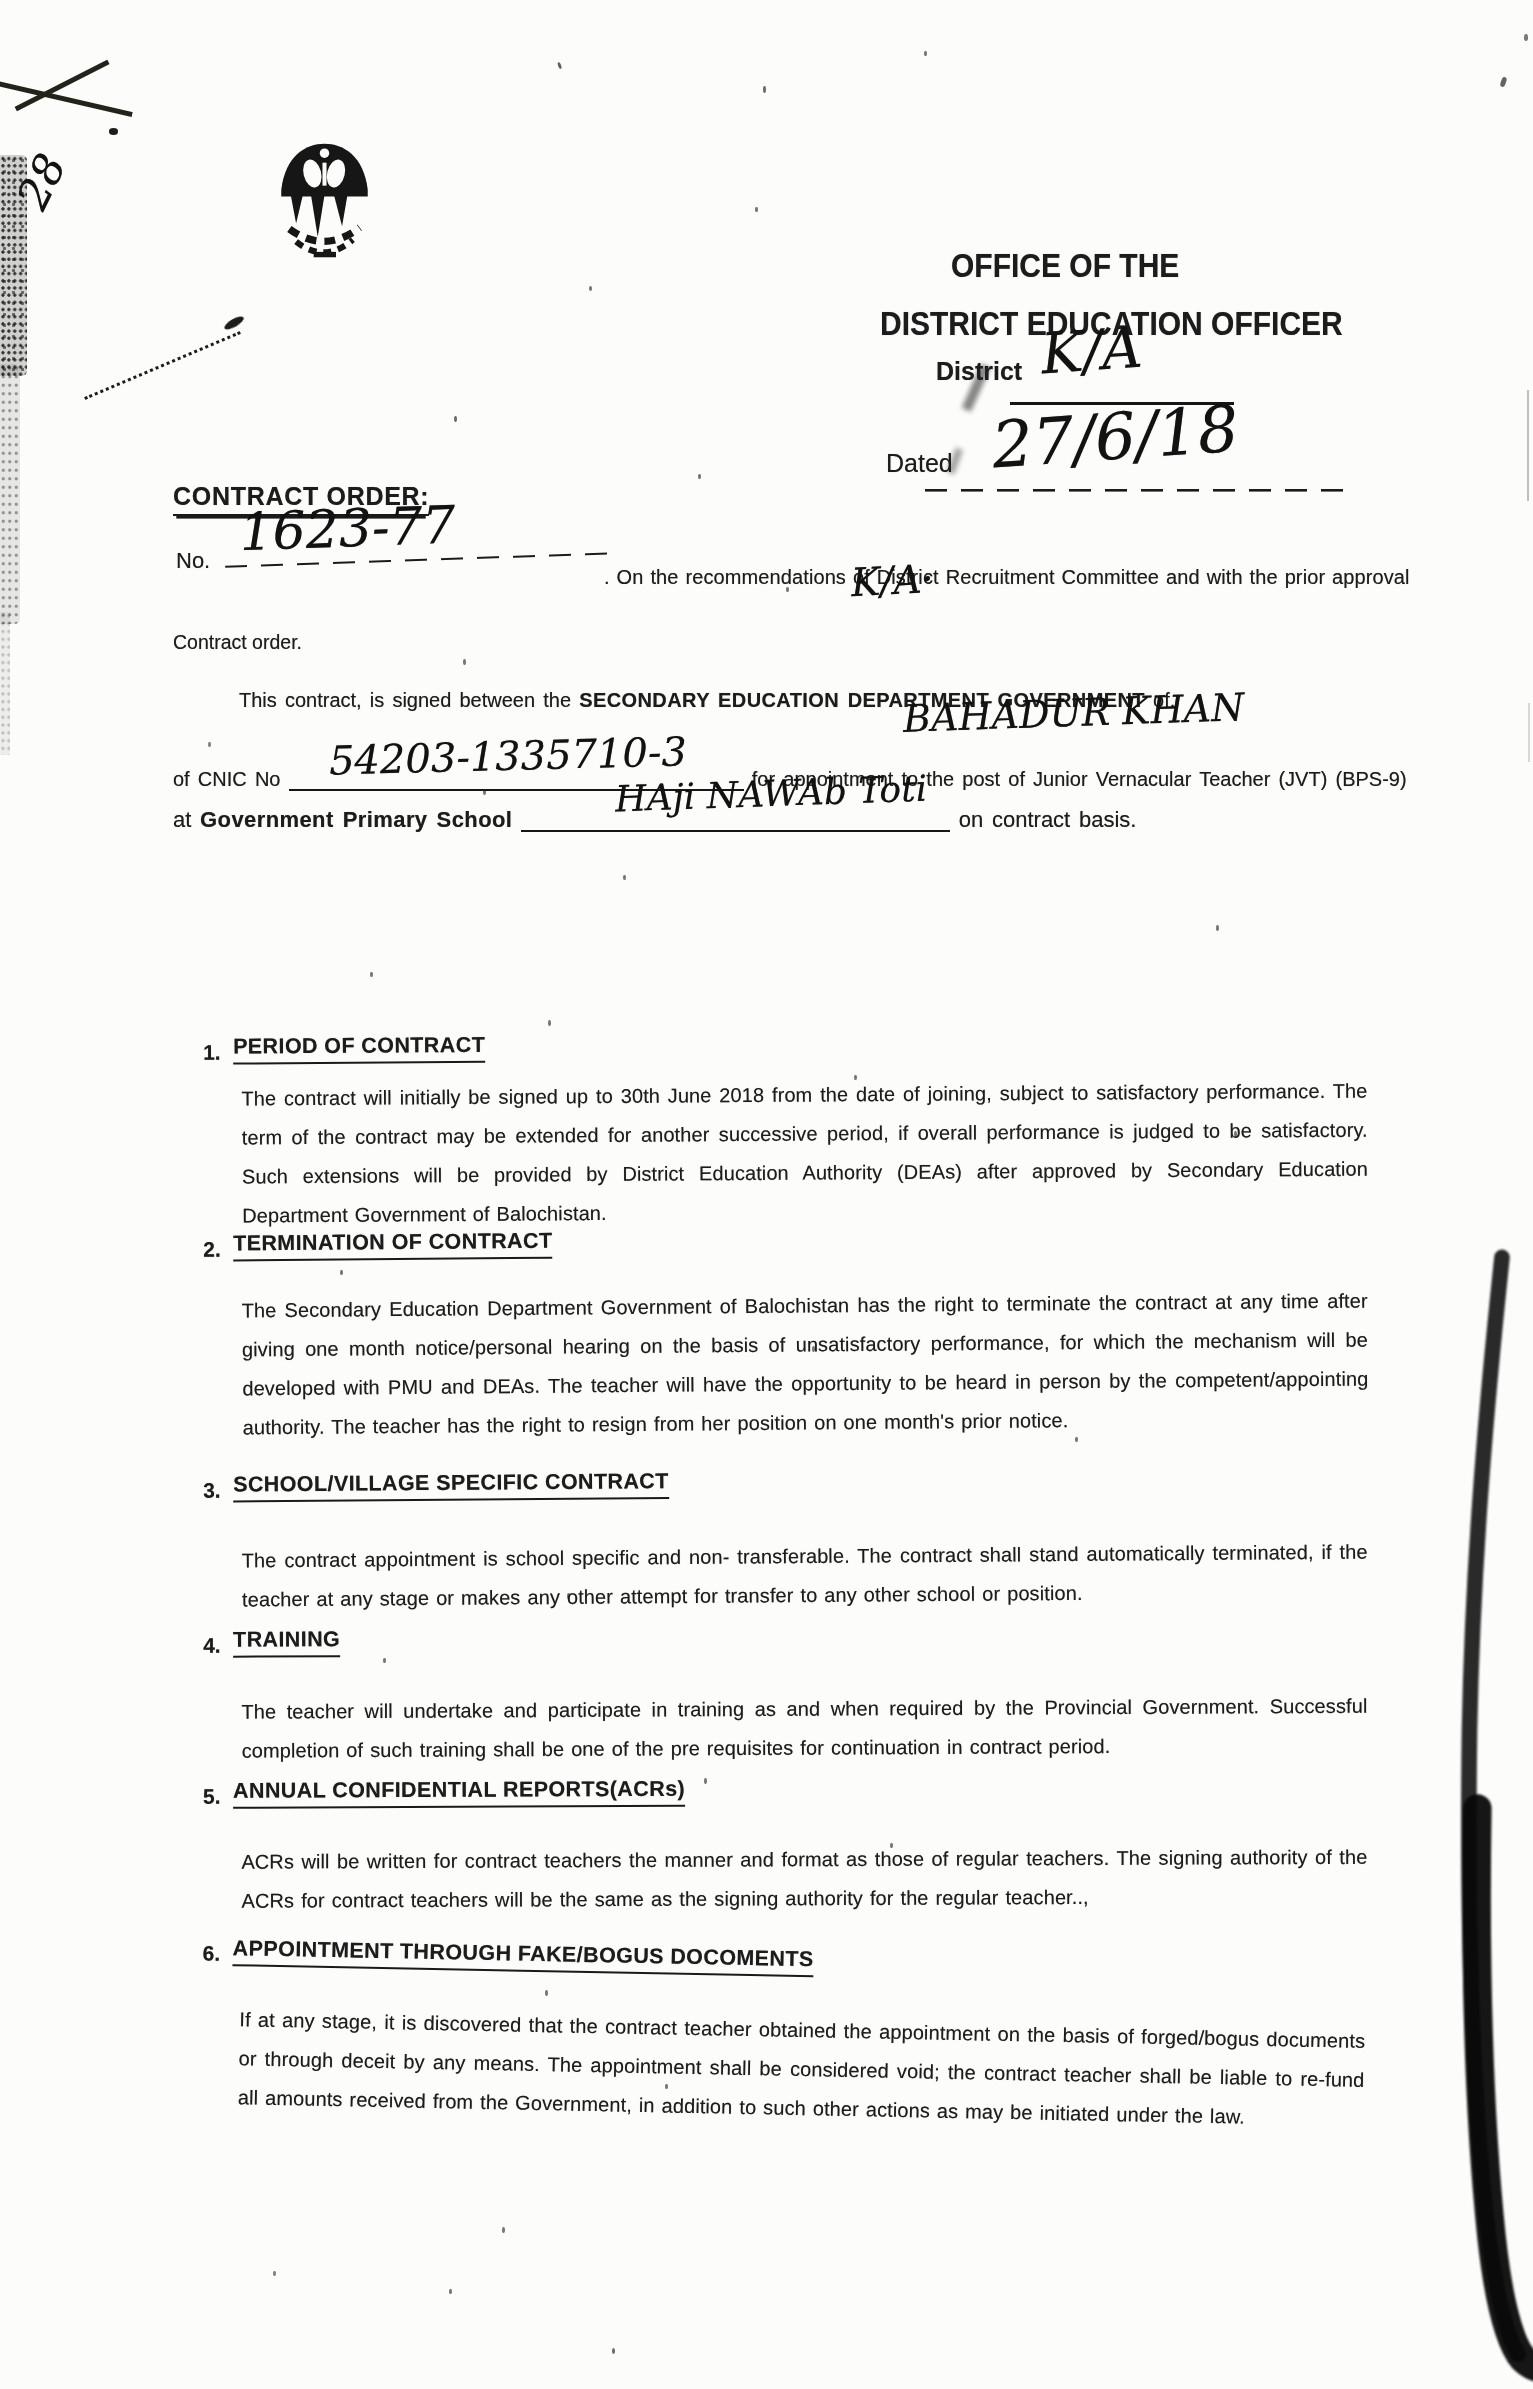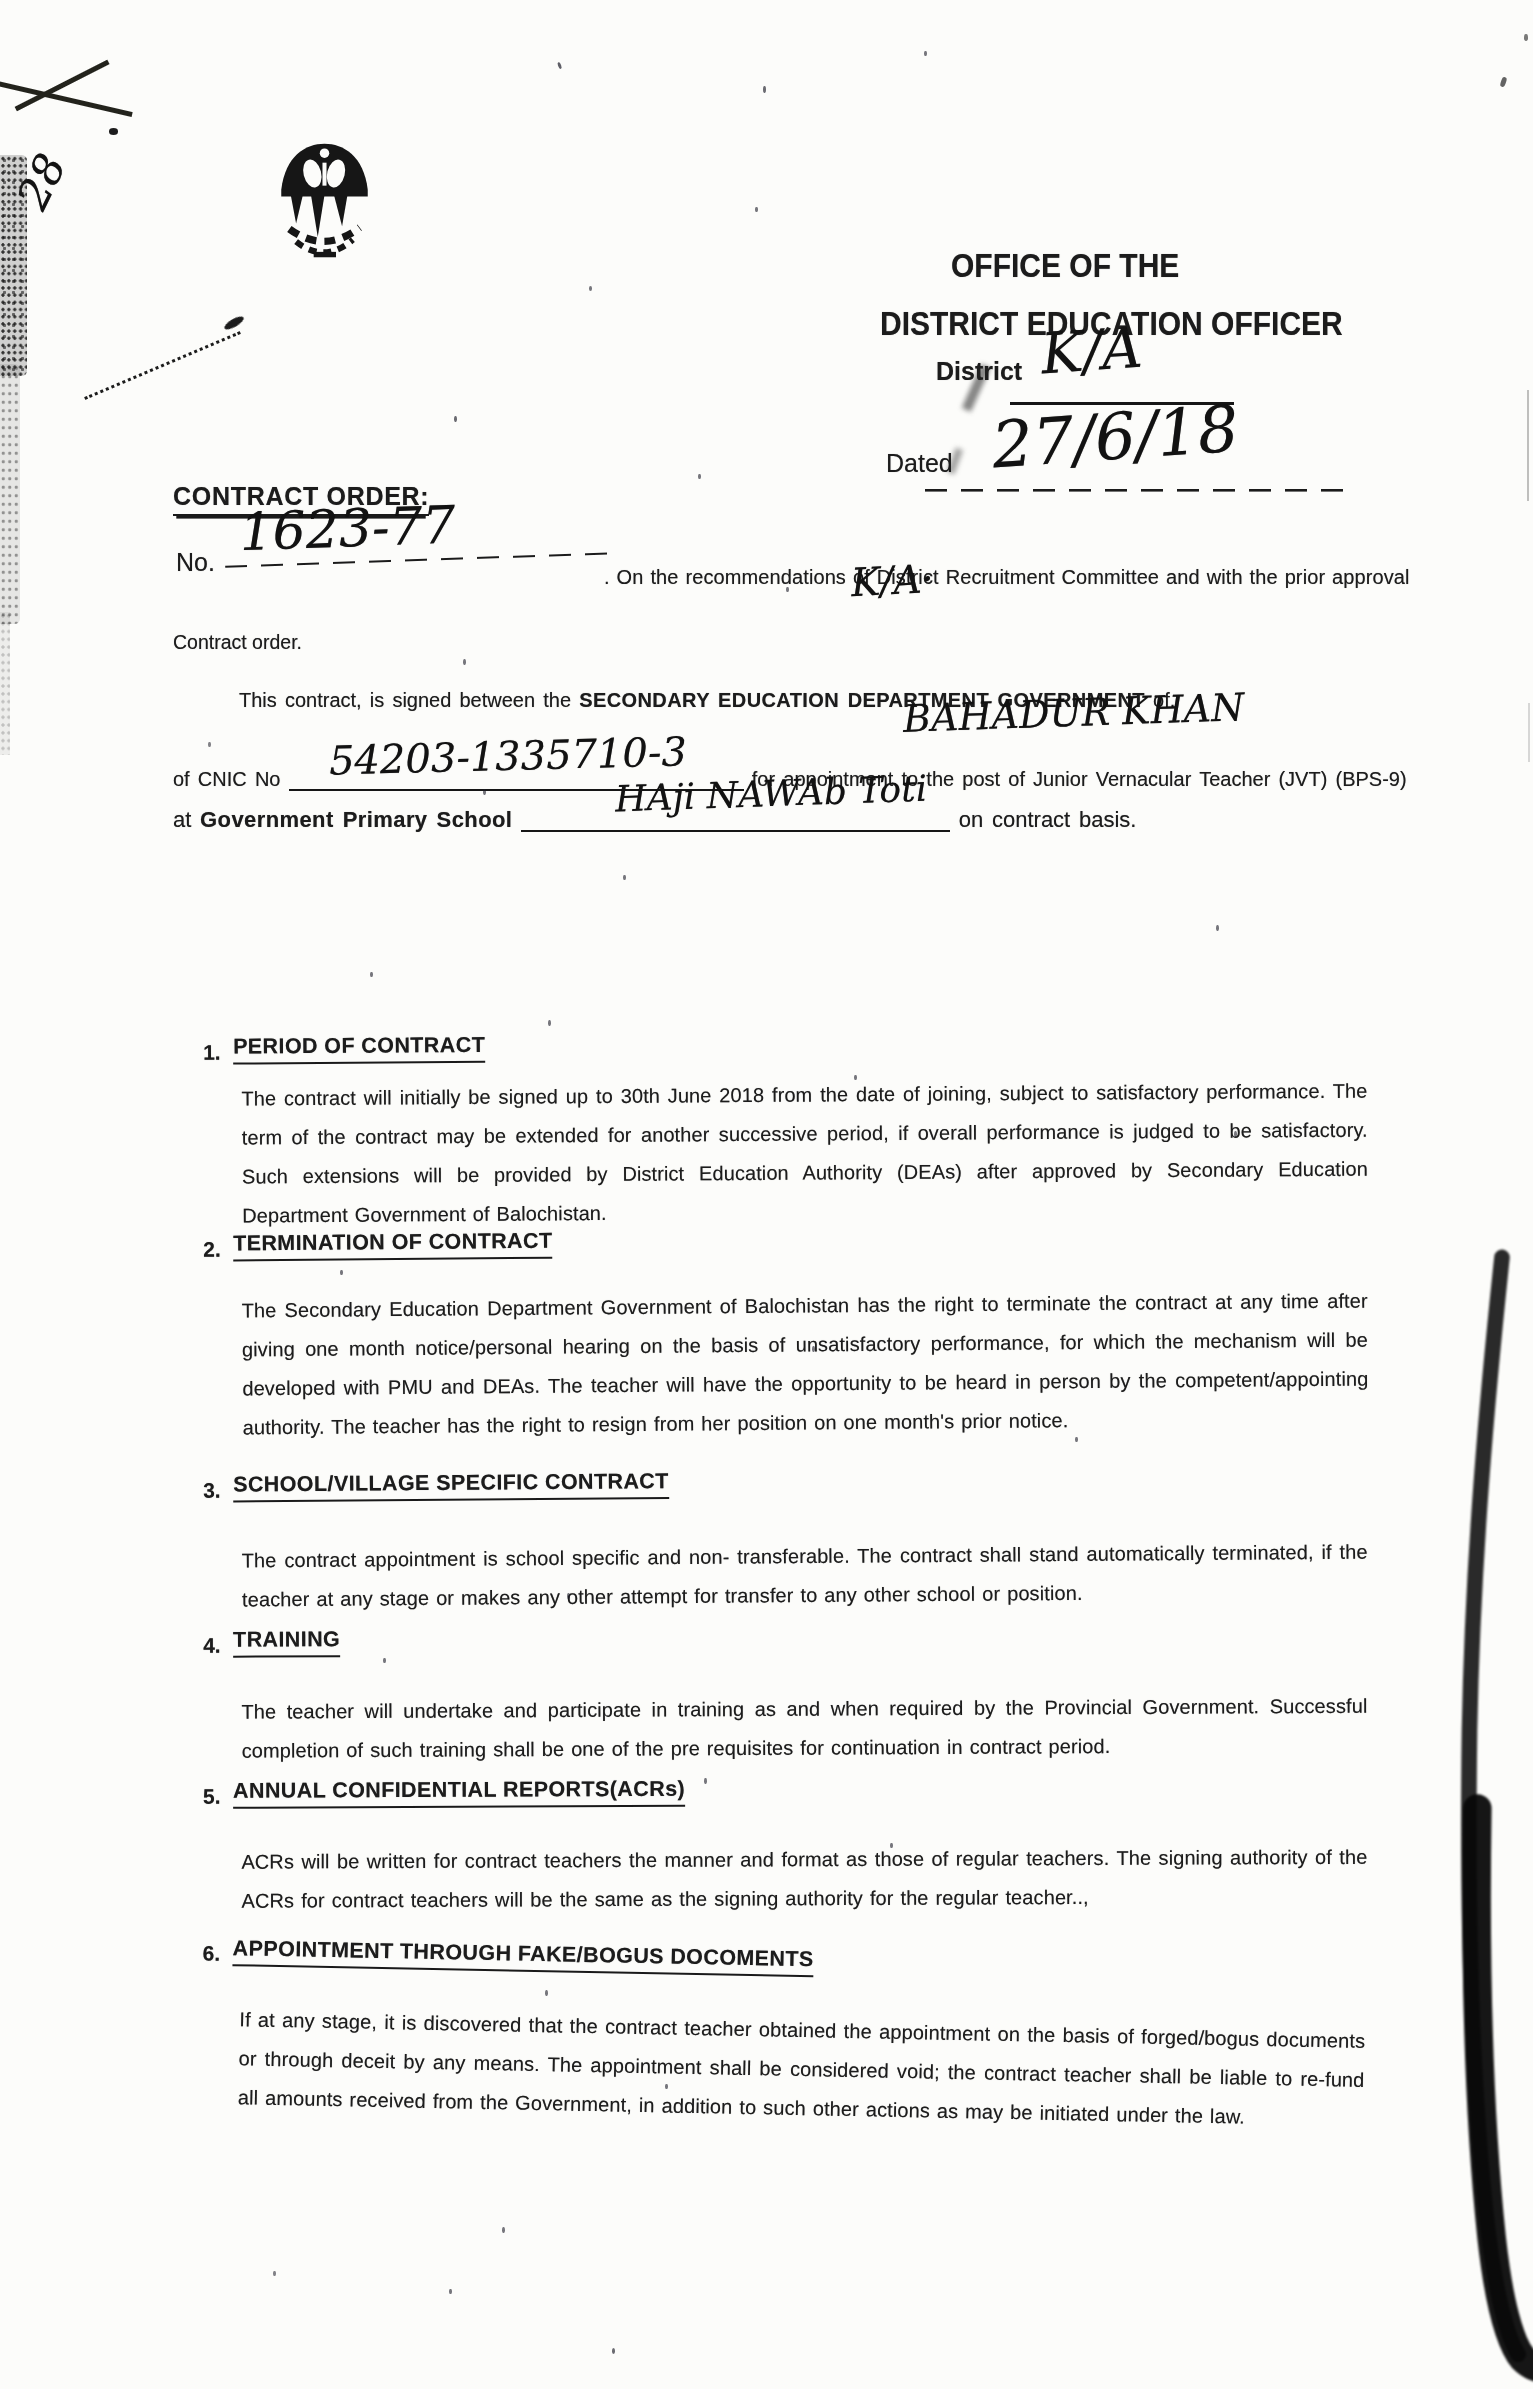--- a/index.html
+++ b/index.html
@@ -85,21 +85,21 @@
   <div class="abs" style="left:1010px;top:402px;width:224px;height:2.6px;background:#161616;"></div>
   <div class="abs" style="left:971px;top:364px;width:10.4px;height:48px;background:rgba(35,35,35,.55);transform:rotate(24deg);filter:blur(2.6px);"></div>
   <div class="abs" style="left:951px;top:448px;width:7.8px;height:26px;background:rgba(35,35,35,.4);transform:rotate(20deg);filter:blur(2.6px);"></div>
 
   <div class="abs print" style="left:886px;top:449px;font-size:25px;">Dated</div>
   <div class="abs hand" style="left:992px;top:400px;font-size:64px;transform:rotate(-4deg);">27/6/18</div>
   <div class="abs dashline" style="left:925px;top:463px;width:426px;height:29px;"></div>
 
   <div class="abs print hu2" style="left:173px;top:482px;font-size:25px;font-weight:bold;letter-spacing:0.7px;">CONTRACT ORDER:</div>
 
-  <div class="abs print" style="left:176px;top:548px;font-size:25px;">No.</div>
+  <div class="abs print" style="left:176px;top:548px;font-size:22px;">No.</div>
   <div class="abs hand dashline" style="left:224px;top:496px;width:374px;font-size:52px;padding:0 0 5.2px 15.6px;transform:rotate(-2deg);">1623-77</div>
   <div class="abs print" style="left:604px;top:566px;font-size:20px;white-space:nowrap;letter-spacing:0.1px;word-spacing:1.3px;">. On the recommendations of District Recruitment Committee and with the prior approval</div>
 
   <div class="abs hand" style="left:851px;top:558px;font-size:39px;transform:rotate(-3deg);">K/A·</div>
   <div class="abs print pline" style="left:173px;top:623px;">Contract order.</div>
 
   <div class="abs print pline" style="left:239px;top:681px;font-size:20px;word-spacing:2.6px;">
     <span>This contract, is signed between the </span><span class="b" style="letter-spacing:0.4px;">SECONDARY EDUCATION DEPARTMENT GOVERNMENT</span><span> of.</span>
   </div>
   <div class="abs hand" style="left:903px;top:691px;font-size:38px;transform:rotate(-2deg);">BAHADUR KHAN</div>

